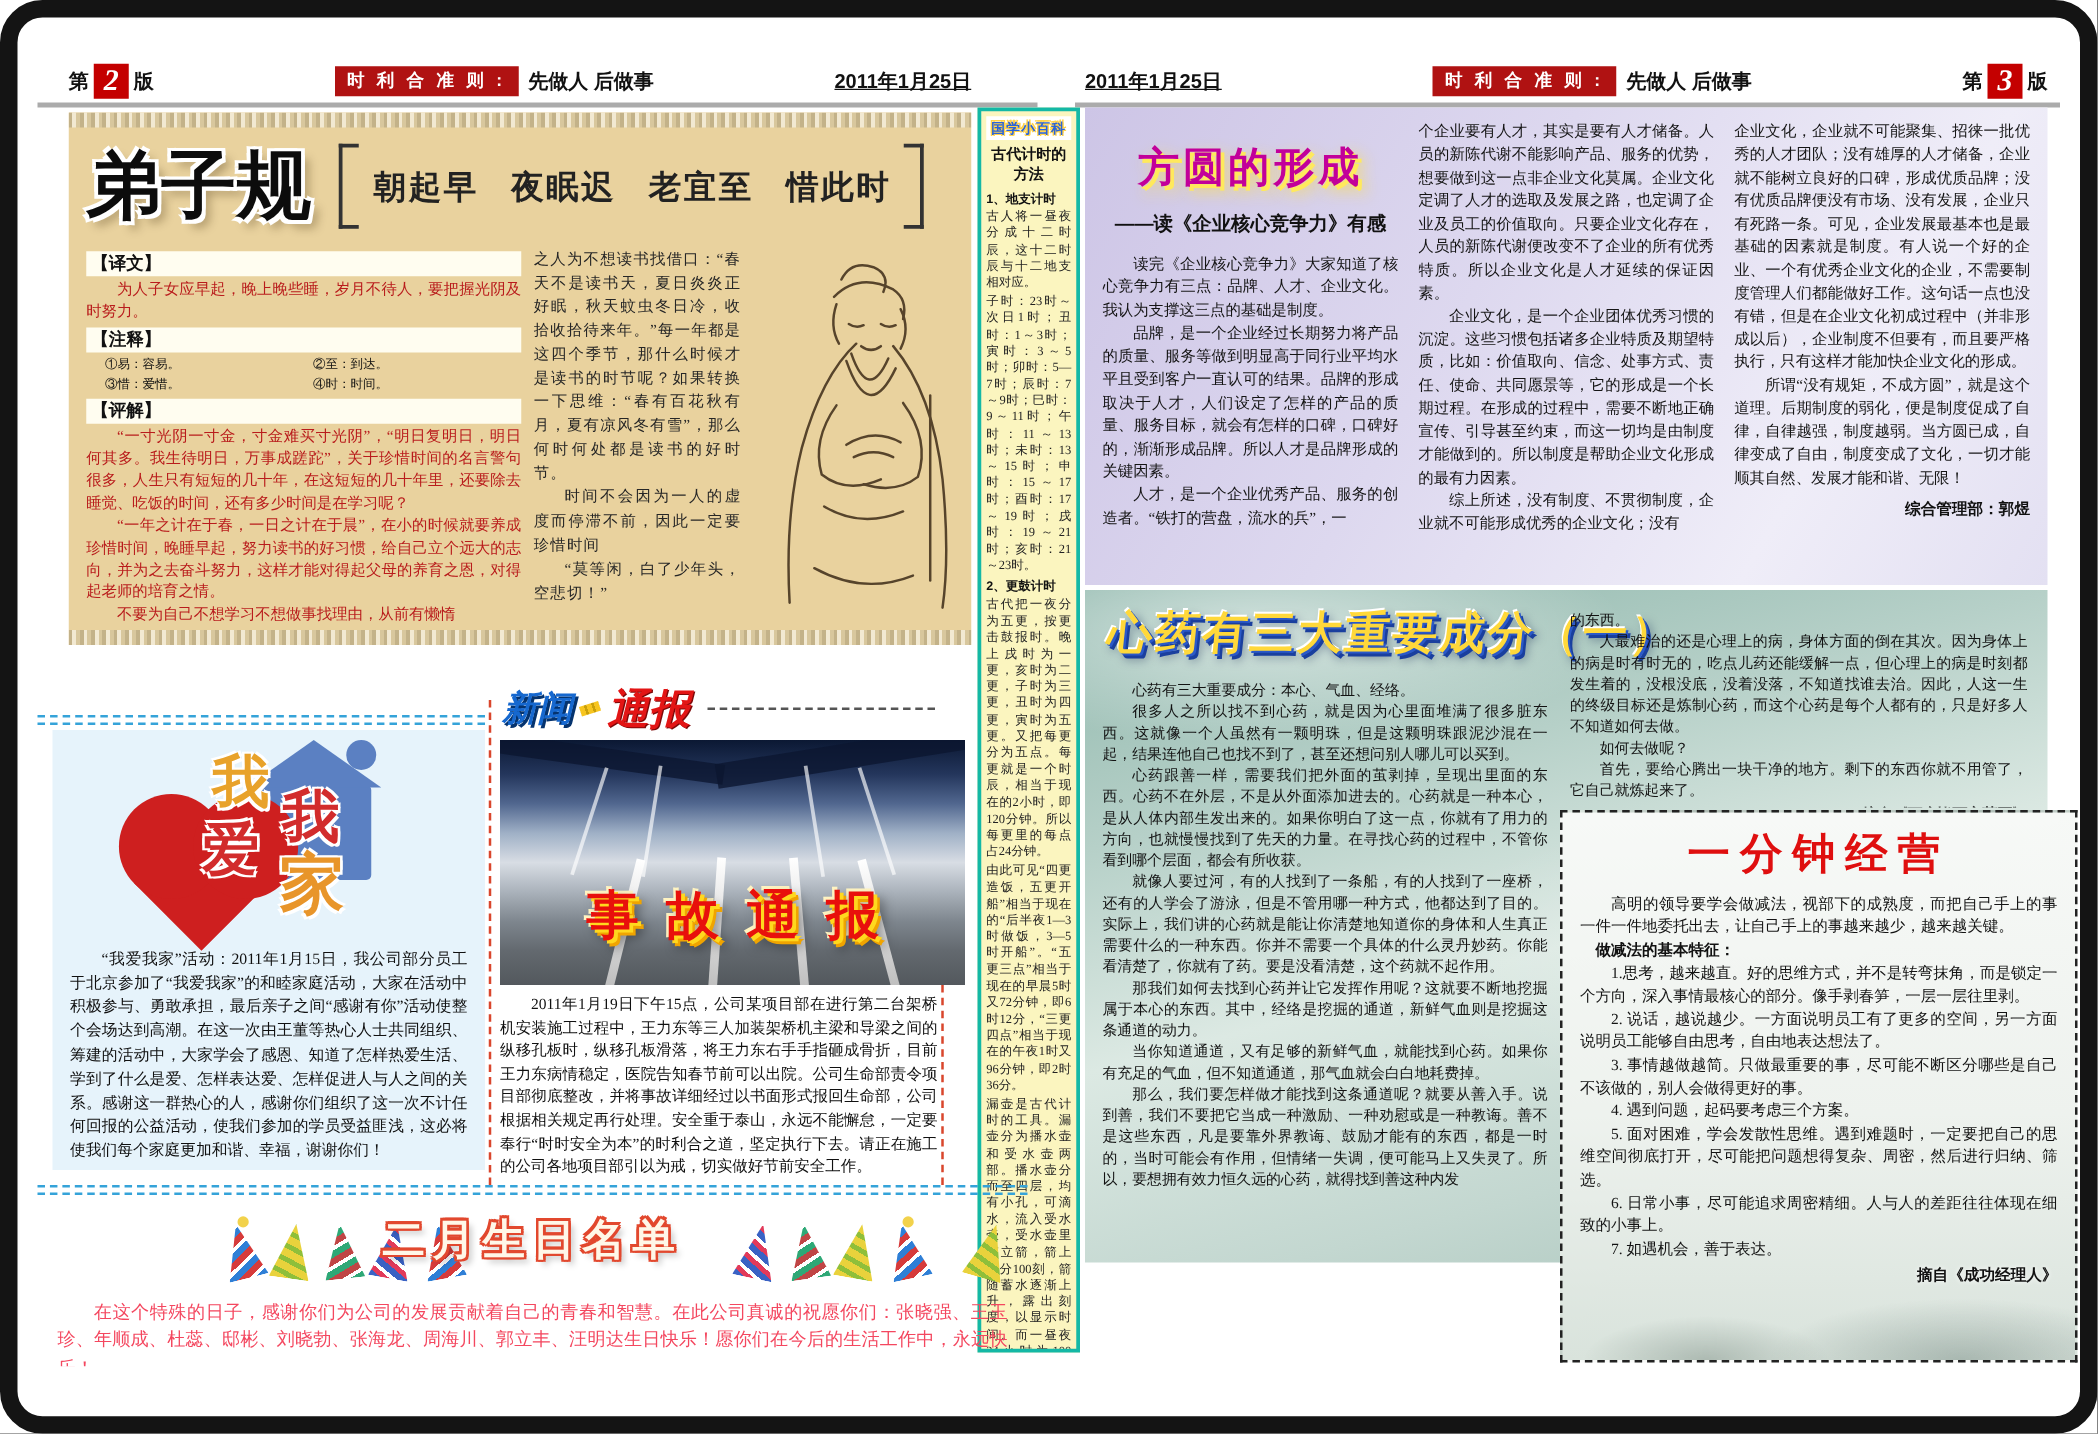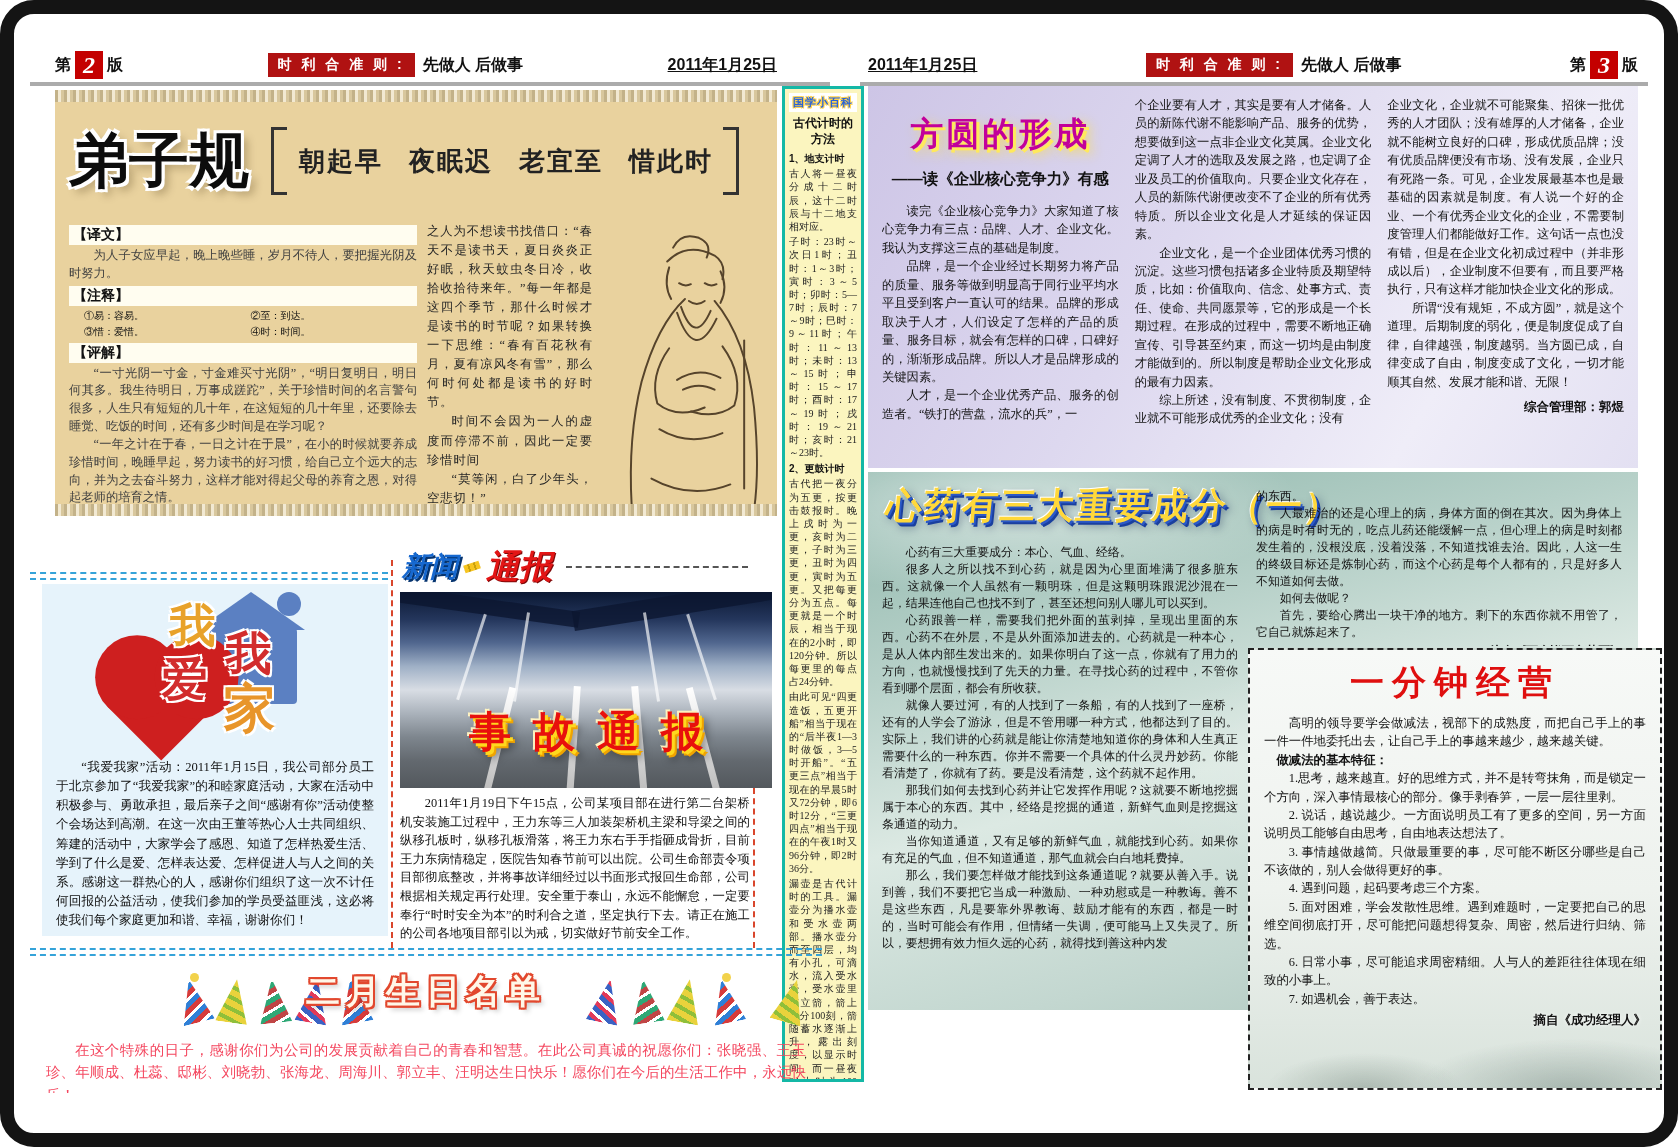--- a/index.html
+++ b/index.html
@@ -18,33 +18,33 @@
   .motto .mtext{font-weight:bold;font-size:16px;}
   .hdate{font-weight:bold;font-size:16px;text-decoration:underline;}
   .rule{position:absolute;height:4px;background:#ababab;}
   .rule-l{left:30px;top:82px;width:800px;}
   .rule-r{left:860px;top:82px;width:788px;}
 
   
   .dizigui{position:absolute;left:55px;top:90px;width:722px;height:426px;background:#e9d29e;overflow:hidden;}
   .dz-strip{height:12px;background:repeating-linear-gradient(90deg,#c3b289 0 3px,#f2e9d2 3px 6px,#d8c79d 6px 9px);}
   .dz-strip.bot{position:absolute;bottom:0;left:0;right:0;}
-  .dz-title-row{height:86px;display:flex;align-items:center;padding:16px 14px;}
+  .dz-title-row{height:86px;display:flex;align-items:center;padding:4px 14px;}
   .dz-name{font-size:60px;font-weight:900;color:#0c0c0c;line-height:1;
     text-shadow:-3px -3px 0 #fff,3px -3px 0 #fff,-3px 3px 0 #fff,3px 3px 0 #fff,6px 6px 8px rgba(60,40,10,.35);}
   .bracket{width:13px;height:62px;margin:0 12px 0 22px;}
   .bk-open{border-left:3px solid #333;border-top:3px solid #333;border-bottom:3px solid #333;}
   .bk-close{border-right:3px solid #333;border-top:3px solid #333;border-bottom:3px solid #333;margin:0 0 0 10px;}
   .dz-verse{display:flex;gap:26px;font-family:"Liberation Serif",serif;font-size:26px;font-weight:bold;color:#222;letter-spacing:2px;}
   .dz-cols{display:flex;gap:10px;padding:2px 14px 0 14px;height:302px;overflow:hidden;}
   .dz-c1{width:352px;}
   .dz-c2{width:168px;}
   .dz-fig{flex:1;display:flex;justify-content:center;}
   .dz-head{background:#fffdf0;font-weight:bold;font-size:14px;padding:1px 4px;margin:3px 0 2px 0;}
-  .dz-p{font-family:"Liberation Serif",serif;font-size:12.3px;line-height:1.45;text-align:justify;text-indent:2em;margin:0;color:#404040;}
+  .dz-p{font-family:"Liberation Serif",serif;font-size:12.3px;line-height:1.45;text-align:justify;text-indent:2em;margin:0;color:#b91c1c;}
   .dz-notes{display:grid;grid-template-columns:1fr 1fr;font-family:"Liberation Serif",serif;font-size:10px;line-height:1.6;padding-left:1.5em;}
   .dz-c2 .dz-p{letter-spacing:1px;line-height:1.55;color:#262626;}
 
   
   .guoxue{position:absolute;left:782px;top:86px;width:82px;height:996px;background:#fbf5bf;border:3px solid #14b8a6;box-sizing:border-box;padding:3px 4px;overflow:hidden;}
   .gx-badge{font-weight:bold;font-size:11px;color:#2a63d8;text-align:center;letter-spacing:1px;
     text-shadow:1px 1px 0 #ffd24a,-1px -1px 0 #ffd24a,1px -1px 0 #ffd24a,-1px 1px 0 #ffd24a;margin:1px 0 4px 0;background:#fff;padding:2px 0;}
   .gx-title{font-weight:bold;font-size:12px;text-align:center;line-height:1.3;margin:2px 0 5px 0;}
   .gx-head{font-weight:bold;font-size:10px;margin:3px 0 1px 0;}
   .gx-head:empty{display:none;}

